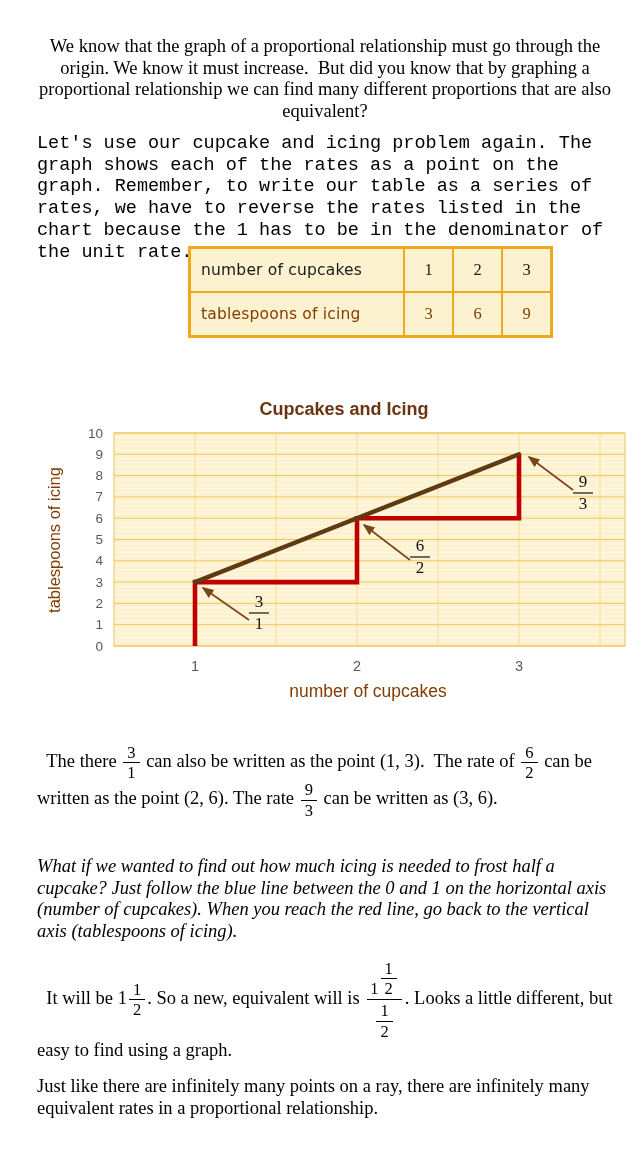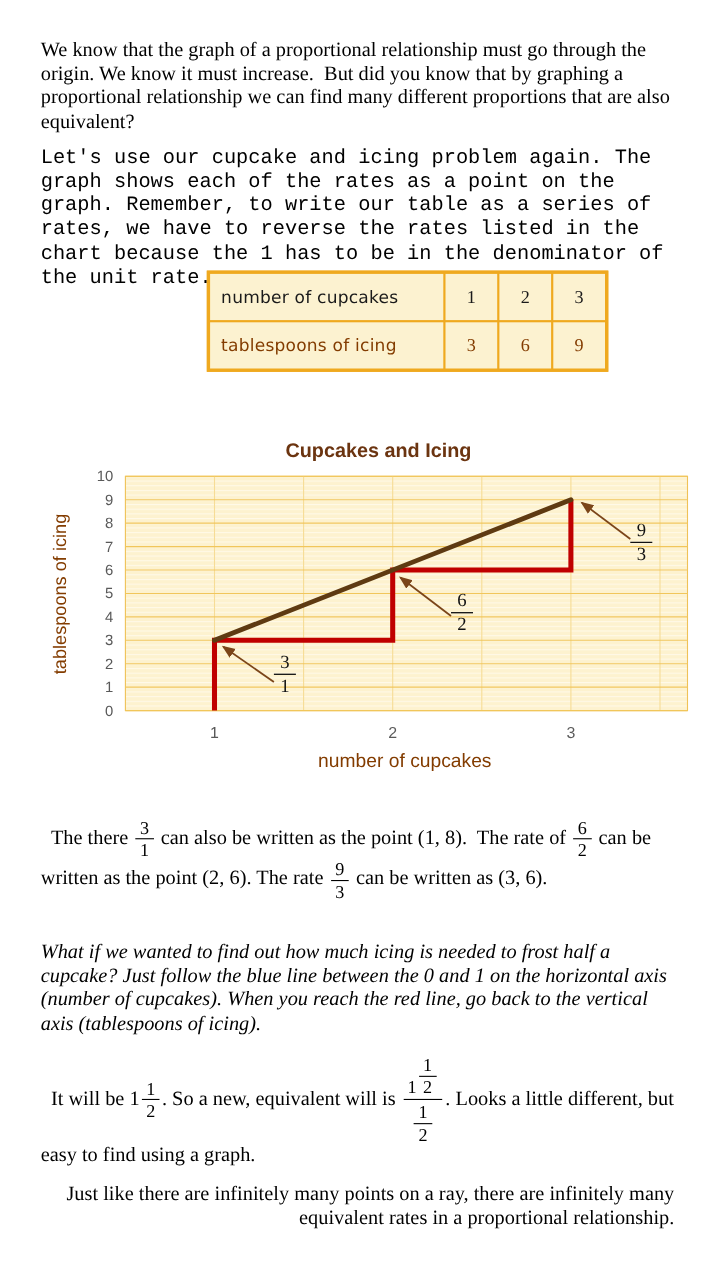--- a/index.html
+++ b/index.html
@@ -4,26 +4,26 @@
 <style>
   html,body{margin:0;padding:0;}
   body{
     width:642px;height:1150px;background:#ffffff;position:relative;overflow:hidden;
     font-family:"Liberation Serif",serif;color:#000;
   }
   .para{
     position:absolute;left:37px;width:576px;
     font-size:18.5px;line-height:21.7px;white-space:pre-wrap;
   }
-  #p1{top:36px;}
+  #p1{top:36px;text-align:center;}
   #p2{top:133px;font-family:Liberation Mono, monospace;}
   #p3{top:722px;width:584px;}
   #p4{top:856px;font-style:italic;}
   #p5{top:938px;width:584px;}
-  #p6{top:1076px;text-align:right;}
+  #p6{top:1076px;}
 
   
   .frac{
     display:inline-flex;flex-direction:column;align-items:center;
     vertical-align:middle;font-size:16.5px;line-height:1.05;
     margin:0 2px;text-align:center;white-space:normal;
   }
   .frac .fnum{border-bottom:1.4px solid #000;padding:0 4px 1px;}
   .frac .fden{padding-top:1px;}
   .bigfrac{
@@ -162,21 +162,21 @@
         <text x="583" y="119">3</text>
       </g>
     </g>
   </svg>
 </div>
 
 <div class="para" id="p3">
   <span>The there </span><span class="frac">
       <span class="fnum">3</span>
       <span class="fden">1</span>
-    </span><span> can also be written as the point (1, 8).  The rate of </span><span class="frac">
+    </span><span> can also be written as the point (1, 3).  The rate of </span><span class="frac">
       <span class="fnum">6</span>
       <span class="fden">2</span>
     </span><span> can be written as the point (2, 6). The rate </span><span class="frac">
       <span class="fnum">9</span>
       <span class="fden">3</span>
     </span><span> can be written as (3, 6).</span>
 </div>
 
 <div class="para" id="p4">What if we wanted to find out how much icing is needed to frost half a cupcake? Just follow the blue line between the 0 and 1 on the horizontal axis (number of cupcakes). When you reach the red line, go back to the vertical axis (tablespoons of icing).</div>
 

